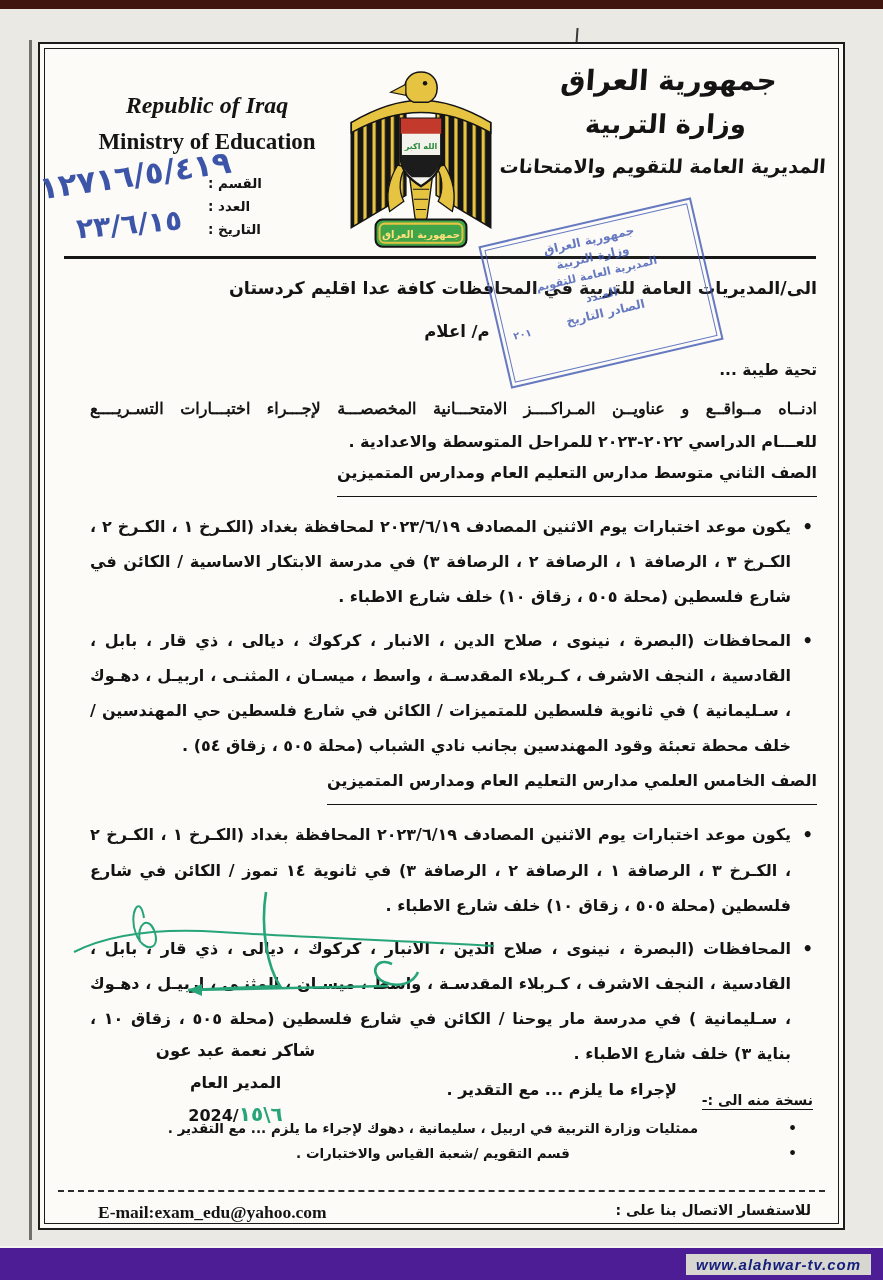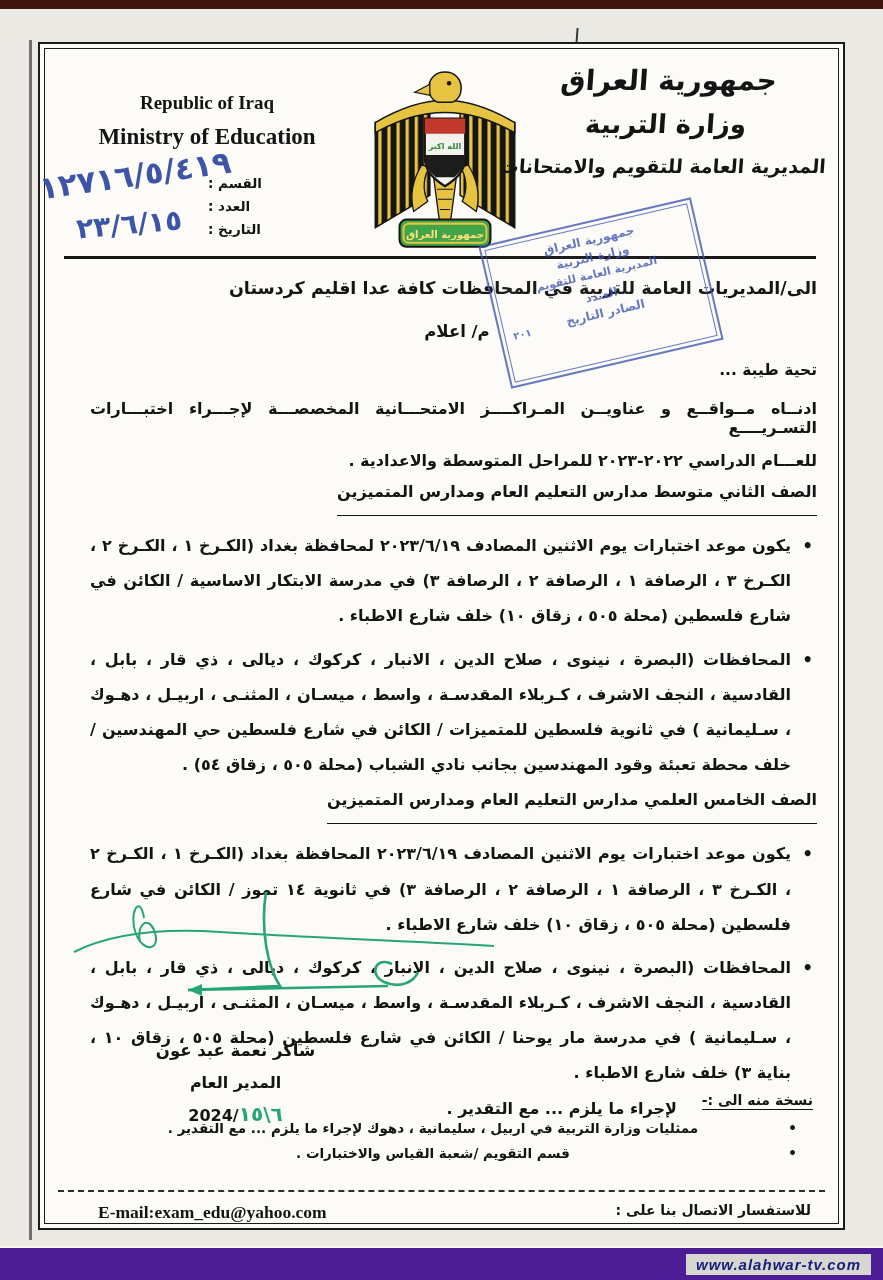--- a/index.html
+++ b/index.html
@@ -13,21 +13,21 @@
   .top-tick{left:576px;top:28px;width:2px;height:16px;background:#3a3a3a;transform:rotate(4deg);}
 
   
   .doc{left:38px;top:42px;width:807px;height:1188px;background:#fcfbf7;
        border:2.5px solid #1b1b1b;box-sizing:border-box;}
   .doc-frame{position:absolute;inset:4px;border:1.5px solid #1b1b1b;pointer-events:none;}
 
   
   .hdr-en{left:42px;top:48px;width:250px;text-align:center;
           font-family:"Liberation Serif",serif;font-weight:bold;}
-  .hdr-en .l1{font-size:19px;}
+  .hdr-en .l1{font-size:24px;font-style:italic;}
   .hdr-en .l2{font-size:23px;margin-top:10px;}
   .hdr-fields{left:168px;top:128px;width:110px;direction:rtl;text-align:left;
               font-size:13.5px;font-weight:bold;line-height:23px;}
   .hw{color:#3d55a8;direction:ltr;font-weight:bold;white-space:nowrap;}
   .hw1{left:-2px;top:104px;width:320px;font-size:31px;transform:rotate(-8deg);letter-spacing:3px;}
   .hw2{left:36px;top:158px;width:240px;font-size:28px;transform:rotate(-5deg);letter-spacing:8px;}
 
   .hdr-ar{right:12px;top:20px;width:330px;direction:rtl;text-align:center;
           font-weight:bold;transform:skewX(-4deg);}
   .hdr-ar .a1{font-size:28px;letter-spacing:1px;}
@@ -46,21 +46,21 @@
   .stamp .s3{font-size:11px;margin-top:4px;}
   .stamp .s4{font-size:12px;margin-top:8px;}
   .stamp .s5{font-size:12px;margin-top:4px;letter-spacing:2px;}
   .stamp .snum{position:absolute;left:8px;top:84px;font-size:10px;}
 
   
   .body{left:50px;top:234px;width:727px;direction:rtl;font-weight:bold;z-index:3;}
   .to-line{font-size:17.5px;margin-bottom:24px;}
   .subject{font-size:16.5px;width:120px;margin:0 300px 20px auto;text-align:center;}
   .greeting{font-size:15.5px;margin-bottom:20px;}
-  .intro1{font-size:16px;text-align:justify;text-align-last:justify;margin-bottom:14px;}
+  .intro1{font-size:16px;text-align:justify;text-align-last:justify;margin-bottom:14px;font-family:Liberation Serif, serif;}
   .intro2{font-size:16px;margin-bottom:12px;}
   .sec-title{font-size:16px;width:fit-content;border-bottom:1.5px solid #141414;
              padding-bottom:14px;margin-bottom:12px;}
   .bullet{position:relative;padding-right:26px;font-size:16px;line-height:2.2;
           text-align:justify;margin-bottom:8px;}
   .bullet::before{content:"•";position:absolute;right:4px;top:0;font-size:17px;}
   .closing{font-size:16px;text-align:right;margin:4px 140px 0 220px;}
 
   
   .sig-svg{left:30px;top:846px;width:430px;height:150px;z-index:4;}
@@ -106,21 +106,21 @@
   </div>
 
   <div class="abs hdr-fields">
     <div>القسم :</div>
     <div>العدد :</div>
     <div>التاريخ :</div>
   </div>
   <div class="abs hw hw1">١٢٧١٦/٥/٤١٩</div>
   <div class="abs hw hw2">٢٣/٦/١٥</div>
 
-  <div class="abs" style="left:328px;top:24px;width:154px;height:192px;">
+  <div class="abs" style="left:304px;top:24px;width:154px;height:192px;">
     <svg viewBox="0 0 150 190" width="154" height="192">
       <defs>
         <pattern id="wingL" width="9" height="9" patternUnits="userSpaceOnUse">
           <rect width="9" height="9" fill="#151515"></rect>
             <rect width="3.2" height="9" fill="#e6c341"></rect>
         </pattern>
       </defs>
 
       <polygon points="6,54 60,36 60,126 6,158" fill="url(#wingL)" stroke="#151515" stroke-width="1.5"></polygon>
       <polygon points="144,54 90,36 90,126 144,158" fill="url(#wingL)" stroke="#151515" stroke-width="1.5"></polygon>

